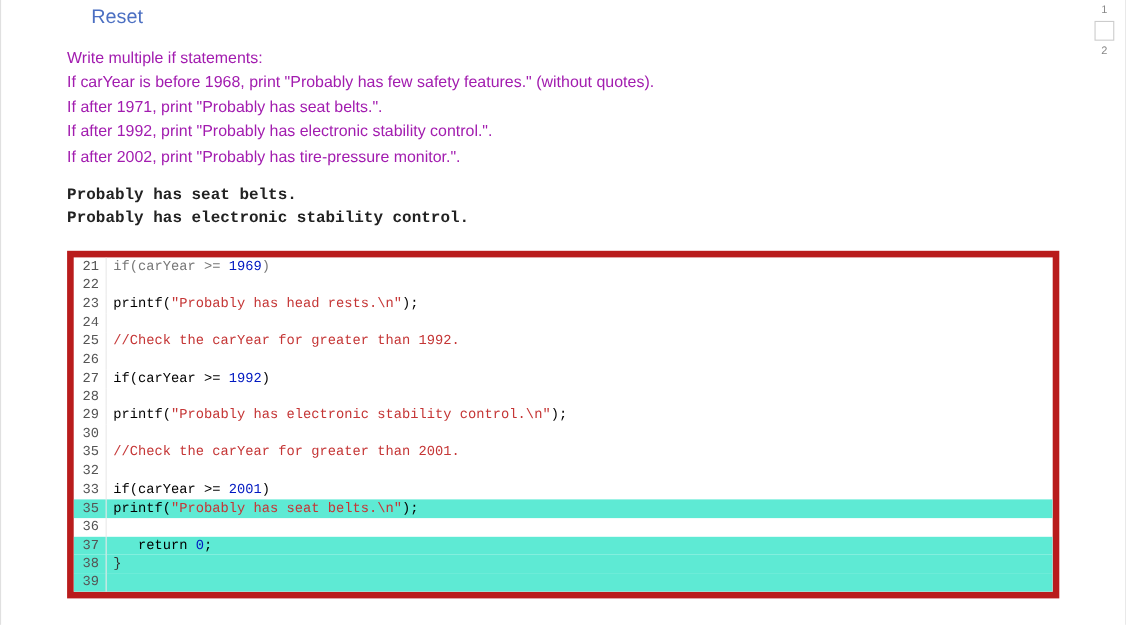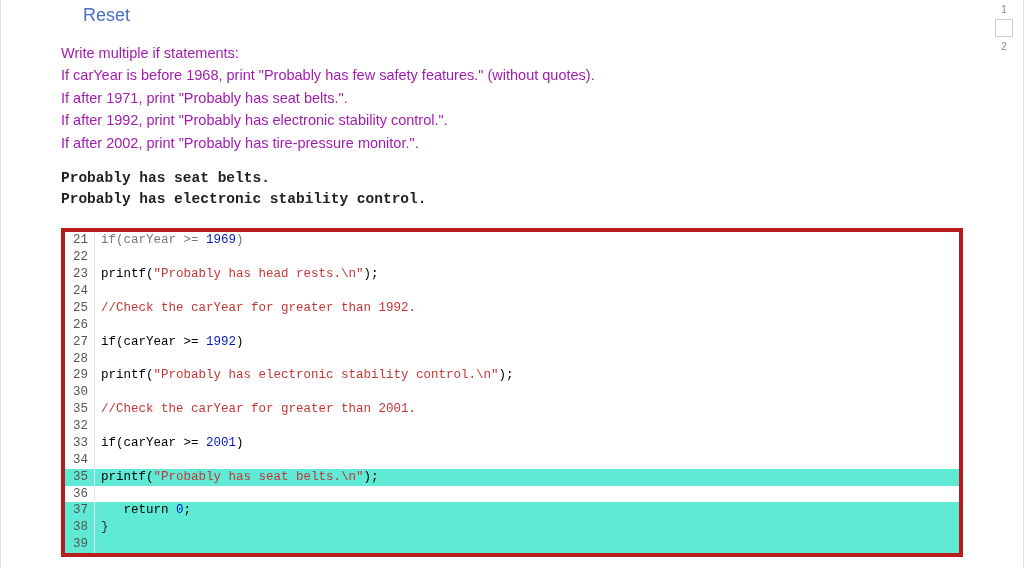--- a/index.html
+++ b/index.html
@@ -44,21 +44,21 @@
     }
     .sample-output {
       font-family: 'Courier New', Courier, monospace;
       font-size: 14.5px;
       font-weight: bold;
       color: #222;
       line-height: 1.45;
       margin-bottom: 18px;
     }
     .code-editor {
-      border: 4px solid #b91c1c;
+      border: 6px solid #b91c1c;
       background: #fff;
       font-family: 'Courier New', Courier, monospace;
       font-size: 12.5px;
       margin-bottom: 12px;
       overflow: hidden;
     }
     .code-line {
       display: flex;
       line-height: 1.35;
       min-height: 16px;
@@ -178,24 +178,20 @@
           <span class="line-code"><span class="sc">//Check the carYear for greater than 2001.</span></span>
         </div>
       <div class="code-line">
           <span class="line-num">32</span>
           <span class="line-code"></span>
         </div>
       <div class="code-line">
           <span class="line-num">33</span>
           <span class="line-code"><span class="sk">if(carYear &gt;= </span><span class="sn">2001</span><span class="sk">)</span></span>
         </div>
-      <div class="code-line">
-          <span class="line-num">34</span>
-          <span class="line-code"></span>
-        </div>
       <div class="code-line hl">
           <span class="line-num">35</span>
           <span class="line-code"><span class="sk">printf(</span><span class="ss">"Probably has seat belts.\n"</span><span class="sk">);</span></span>
         </div>
       <div class="code-line">
           <span class="line-num">36</span>
           <span class="line-code"></span>
         </div>
       <div class="code-line hl">
           <span class="line-num">37</span>

